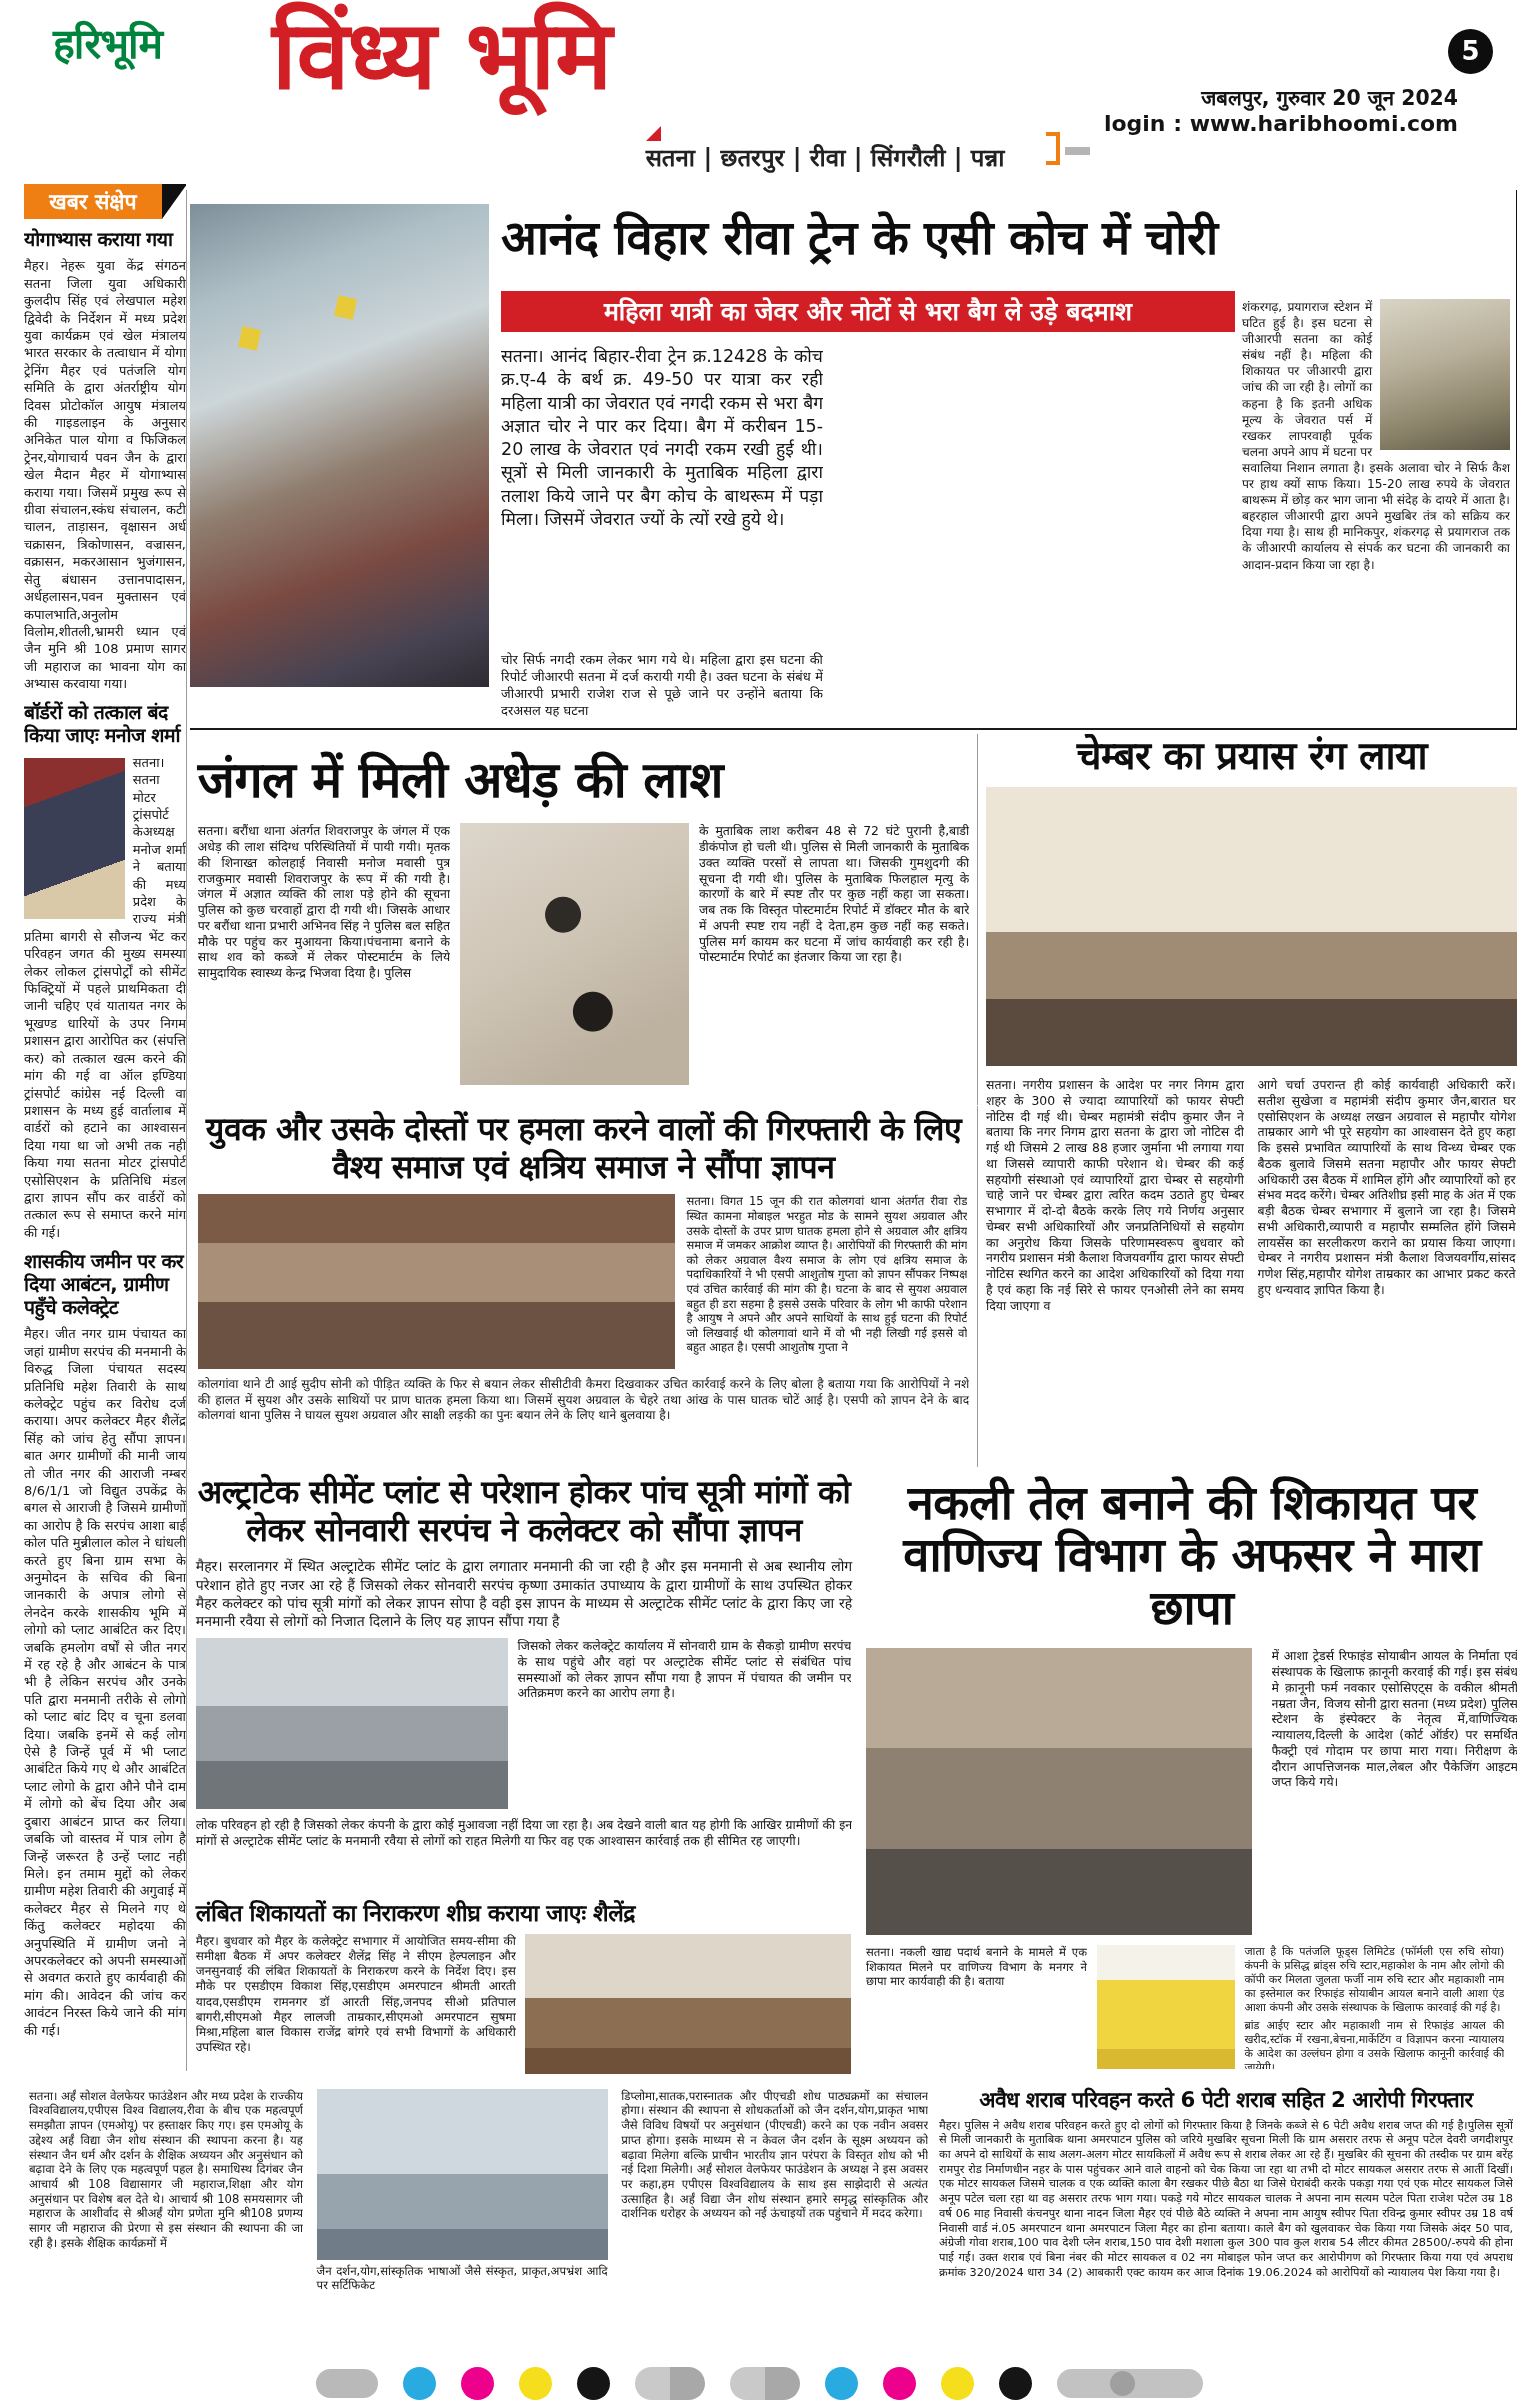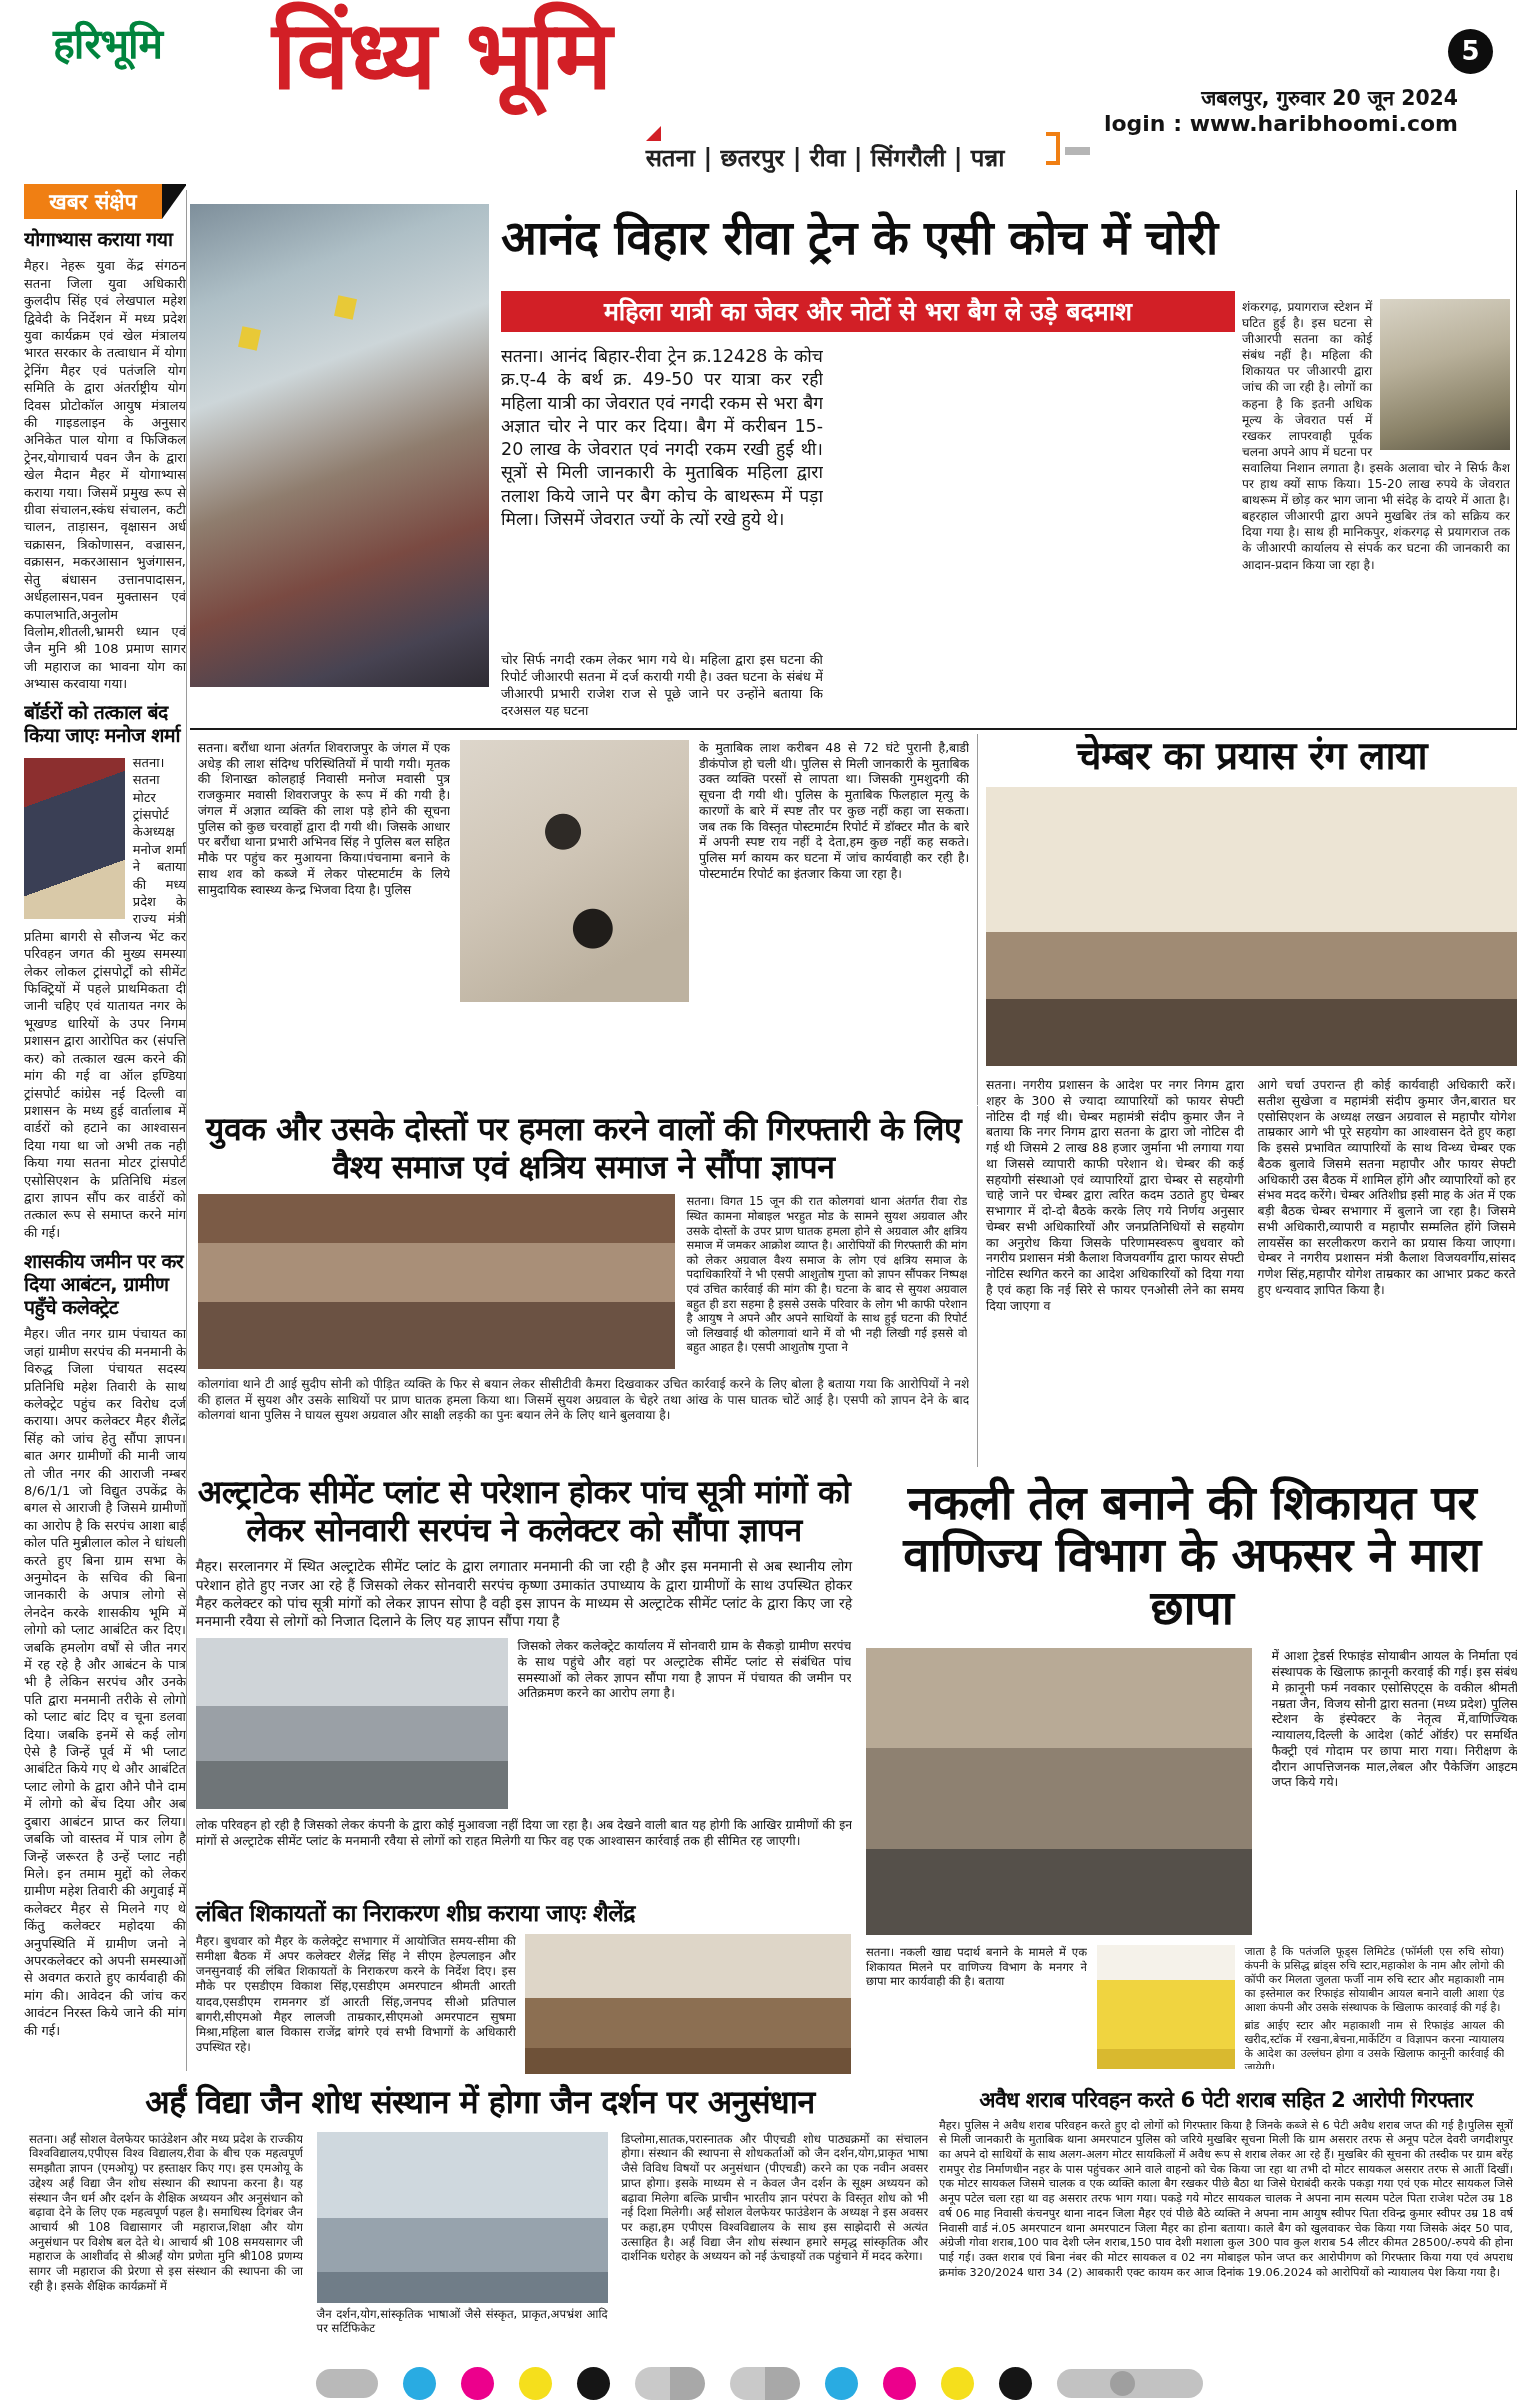--- a/index.html
+++ b/index.html
@@ -156,20 +156,21 @@
     <div class="abs lead-b2 jt clip" style="left:311px;top:462px;width:322px;height:76px;">चोर सिर्फ नगदी रकम लेकर भाग गये थे। महिला द्वारा इस घटना की रिपोर्ट जीआरपी सतना में दर्ज करायी गयी है। उक्त घटना के संबंध में जीआरपी प्रभारी राजेश राज से पूछे जाने पर उन्होंने बताया कि दरअसल यह घटना</div>
 
     <div class="abs lead-b3 jt clip" style="left:1052px;top:109px;width:268px;height:427px;">
       <span class="photo ph-officer" style="float:right;width:130px;height:151px;margin:0 0 5.8px 7.8px;display:block;"></span>
       <span>शंकरगढ़, प्रयागराज स्टेशन में घटित हुई है। इस घटना से जीआरपी सतना का कोई संबंध नहीं है। महिला की शिकायत पर जीआरपी द्वारा जांच की जा रही है। लोगों का कहना है कि इतनी अधिक मूल्य के जेवरात पर्स में रखकर लापरवाही पूर्वक चलना अपने आप में घटना पर सवालिया निशान लगाता है। इसके अलावा चोर ने सिर्फ कैश पर हाथ क्यों साफ किया। 15-20 लाख रुपये के जेवरात बाथरूम में छोड़ कर भाग जाना भी संदेह के दायरे में आता है। बहरहाल जीआरपी द्वारा अपने मुखबिर तंत्र को सक्रिय कर दिया गया है। साथ ही मानिकपुर, शंकरगढ़ से प्रयागराज तक के जीआरपी कार्यालय से संपर्क कर घटना की जानकारी का आदान-प्रदान किया जा रहा है।</span>
     </div>
   </div>
   <div class="abs hrule" style="left:190px;top:728px;width:1327px;"></div>
 
   <div class="abs corpse clip">
+    <div class="corpse-hl hl" style="padding:9.7px 0 5.8px 7.8px;">जंगल में मिली अधेड़ की लाश</div>
     <div style="display:flex;gap:9.7px;padding:5.8px 7.8px 0 7.8px;">
       <div class="colstd jt clip" style="width:254px;height:266px;">सतना। बरौंधा थाना अंतर्गत शिवराजपुर के जंगल में एक अधेड़ की लाश संदिग्ध परिस्थितियों में पायी गयी। मृतक की शिनाख्त कोलहाई निवासी मनोज मवासी पुत्र राजकुमार मवासी शिवराजपुर के रूप में की गयी है। जंगल में अज्ञात व्यक्ति की लाश पड़े होने की सूचना पुलिस को कुछ चरवाहों द्वारा दी गयी थी। जिसके आधार पर बरौंधा थाना प्रभारी अभिनव सिंह ने पुलिस बल सहित मौके पर पहुंच कर मुआयना किया।पंचनामा बनाने के साथ शव को कब्जे में लेकर पोस्टमार्टम के लिये सामुदायिक स्वास्थ्य केन्द्र भिजवा दिया है। पुलिस</div>
       <div class="photo ph-corpse" style="width:231px;height:262px;"></div>
       <div class="colstd jt clip" style="width:272px;height:266px;">के मुताबिक लाश करीबन 48 से 72 घंटे पुरानी है,बाडी डीकंपोज हो चली थी। पुलिस से मिली जानकारी के मुताबिक उक्त व्यक्ति परसों से लापता था। जिसकी गुमशुदगी की सूचना दी गयी थी। पुलिस के मुताबिक फिलहाल मृत्यु के कारणों के बारे में स्पष्ट तौर पर कुछ नहीं कहा जा सकता। जब तक कि विस्तृत पोस्टमार्टम रिपोर्ट में डॉक्टर मौत के बारे में अपनी स्पष्ट राय नहीं दे देता,हम कुछ नहीं कह सकते। पुलिस मर्ग कायम कर घटना में जांच कार्यवाही कर रही है। पोस्टमार्टम रिपोर्ट का इंतजार किया जा रहा है।</div>
     </div>
   </div>
 
   <div class="abs chamber clip">
     <div class="chamber-hl hl sec-hl-c">चेम्बर का प्रयास रंग लाया</div>
     <div class="photo ph-chamber" style="width:532px;height:279px;margin-top:7.8px;"></div>
@@ -217,21 +218,20 @@
       <div class="colstd jt clip" style="width:221px;height:124px;font-size:11.5px;">सतना। नकली खाद्य पदार्थ बनाने के मामले में एक शिकायत मिलने पर वाणिज्य विभाग के मनगर ने छापा मार कार्यवाही की है। बताया</div>
       <div class="photo ph-oil" style="width:138px;height:124px;"></div>
       <div class="clip" style="width:260px;height:124px;">
         <div class="colstd jt" style="font-size:11px;">जाता है कि पतंजलि फूड्स लिमिटेड (फॉर्मली एस रुचि सोया) कंपनी के प्रसिद्ध ब्रांड्स रुचि स्टार,महाकोश के नाम और लोगो की कॉपी कर मिलता जुलता फर्जी नाम रुचि स्टार और महाकाशी नाम का इस्तेमाल कर रिफाइंड सोयाबीन आयल बनाने वाली आशा एंड आशा कंपनी और उसके संस्थापक के खिलाफ कारवाई की गई है।</div>
         <div class="colstd jt" style="font-size:11px;margin-top:3.9px;">ब्रांड आईए स्टार और महाकाशी नाम से रिफाइंड आयल की खरीद,स्टॉक में रखना,बेचना,मार्केटिंग व विज्ञापन करना न्यायालय के आदेश का उल्लंघन होगा व उसके खिलाफ कानूनी कार्रवाई की जायेगी।</div>
       </div>
     </div>
   </div>
 
   <div class="abs jain clip">
-    <div class="jain-hl hl sec-hl-c">अर्हं विद्या जैन शोध संस्थान में होगा जैन दर्शन पर अनुसंधान</div>
     <div style="display:flex;gap:13.6px;margin-top:9.7px;">
       <div class="colstd jt clip" style="width:274px;height:223px;font-size:11.6px;">सतना। अर्हं सोशल वेलफेयर फाउंडेशन और मध्य प्रदेश के राज्कीय विश्वविद्यालय,एपीएस विश्व विद्यालय,रीवा के बीच एक महत्वपूर्ण समझौता ज्ञापन (एमओयू) पर हस्ताक्षर किए गए। इस एमओयू के उद्देश्य अर्हं विद्या जैन शोध संस्थान की स्थापना करना है। यह संस्थान जैन धर्म और दर्शन के शैक्षिक अध्ययन और अनुसंधान को बढ़ावा देने के लिए एक महत्वपूर्ण पहल है। समाधिस्थ दिगंबर जैन आचार्य श्री 108 विद्यासागर जी महाराज,शिक्षा और योग अनुसंधान पर विशेष बल देते थे। आचार्य श्री 108 समयसागर जी महाराज के आशीर्वाद से श्रीअर्हं योग प्रणेता मुनि श्री108 प्रणम्य सागर जी महाराज की प्रेरणा से इस संस्थान की स्थापना की जा रही है। इसके शैक्षिक कार्यक्रमों में</div>
       <div style="width:291px;">
         <div class="photo ph-jain" style="width:291px;height:171px;"></div>
         <div class="cap jt" style="margin-top:3.9px;">जैन दर्शन,योग,सांस्कृतिक भाषाओं जैसे संस्कृत, प्राकृत,अपभ्रंश आदि पर सर्टिफिकेट</div>
       </div>
       <div class="colstd jt clip" style="width:307px;height:223px;font-size:11.6px;">डिप्लोमा,सातक,परास्नातक और पीएचडी शोध पाठ्यक्रमों का संचालन होगा। संस्थान की स्थापना से शोधकर्ताओं को जैन दर्शन,योग,प्राकृत भाषा जैसे विविध विषयों पर अनुसंधान (पीएचडी) करने का एक नवीन अवसर प्राप्त होगा। इसके माध्यम से न केवल जैन दर्शन के सूक्ष्म अध्ययन को बढ़ावा मिलेगा बल्कि प्राचीन भारतीय ज्ञान परंपरा के विस्तृत शोध को भी नई दिशा मिलेगी। अर्हं सोशल वेलफेयर फाउंडेशन के अध्यक्ष ने इस अवसर पर कहा,हम एपीएस विश्वविद्यालय के साथ इस साझेदारी से अत्यंत उत्साहित है। अर्हं विद्या जैन शोध संस्थान हमारे समृद्ध सांस्कृतिक और दार्शनिक धरोहर के अध्ययन को नई ऊंचाइयों तक पहुंचाने में मदद करेगा।</div>
     </div>
   </div>
 

